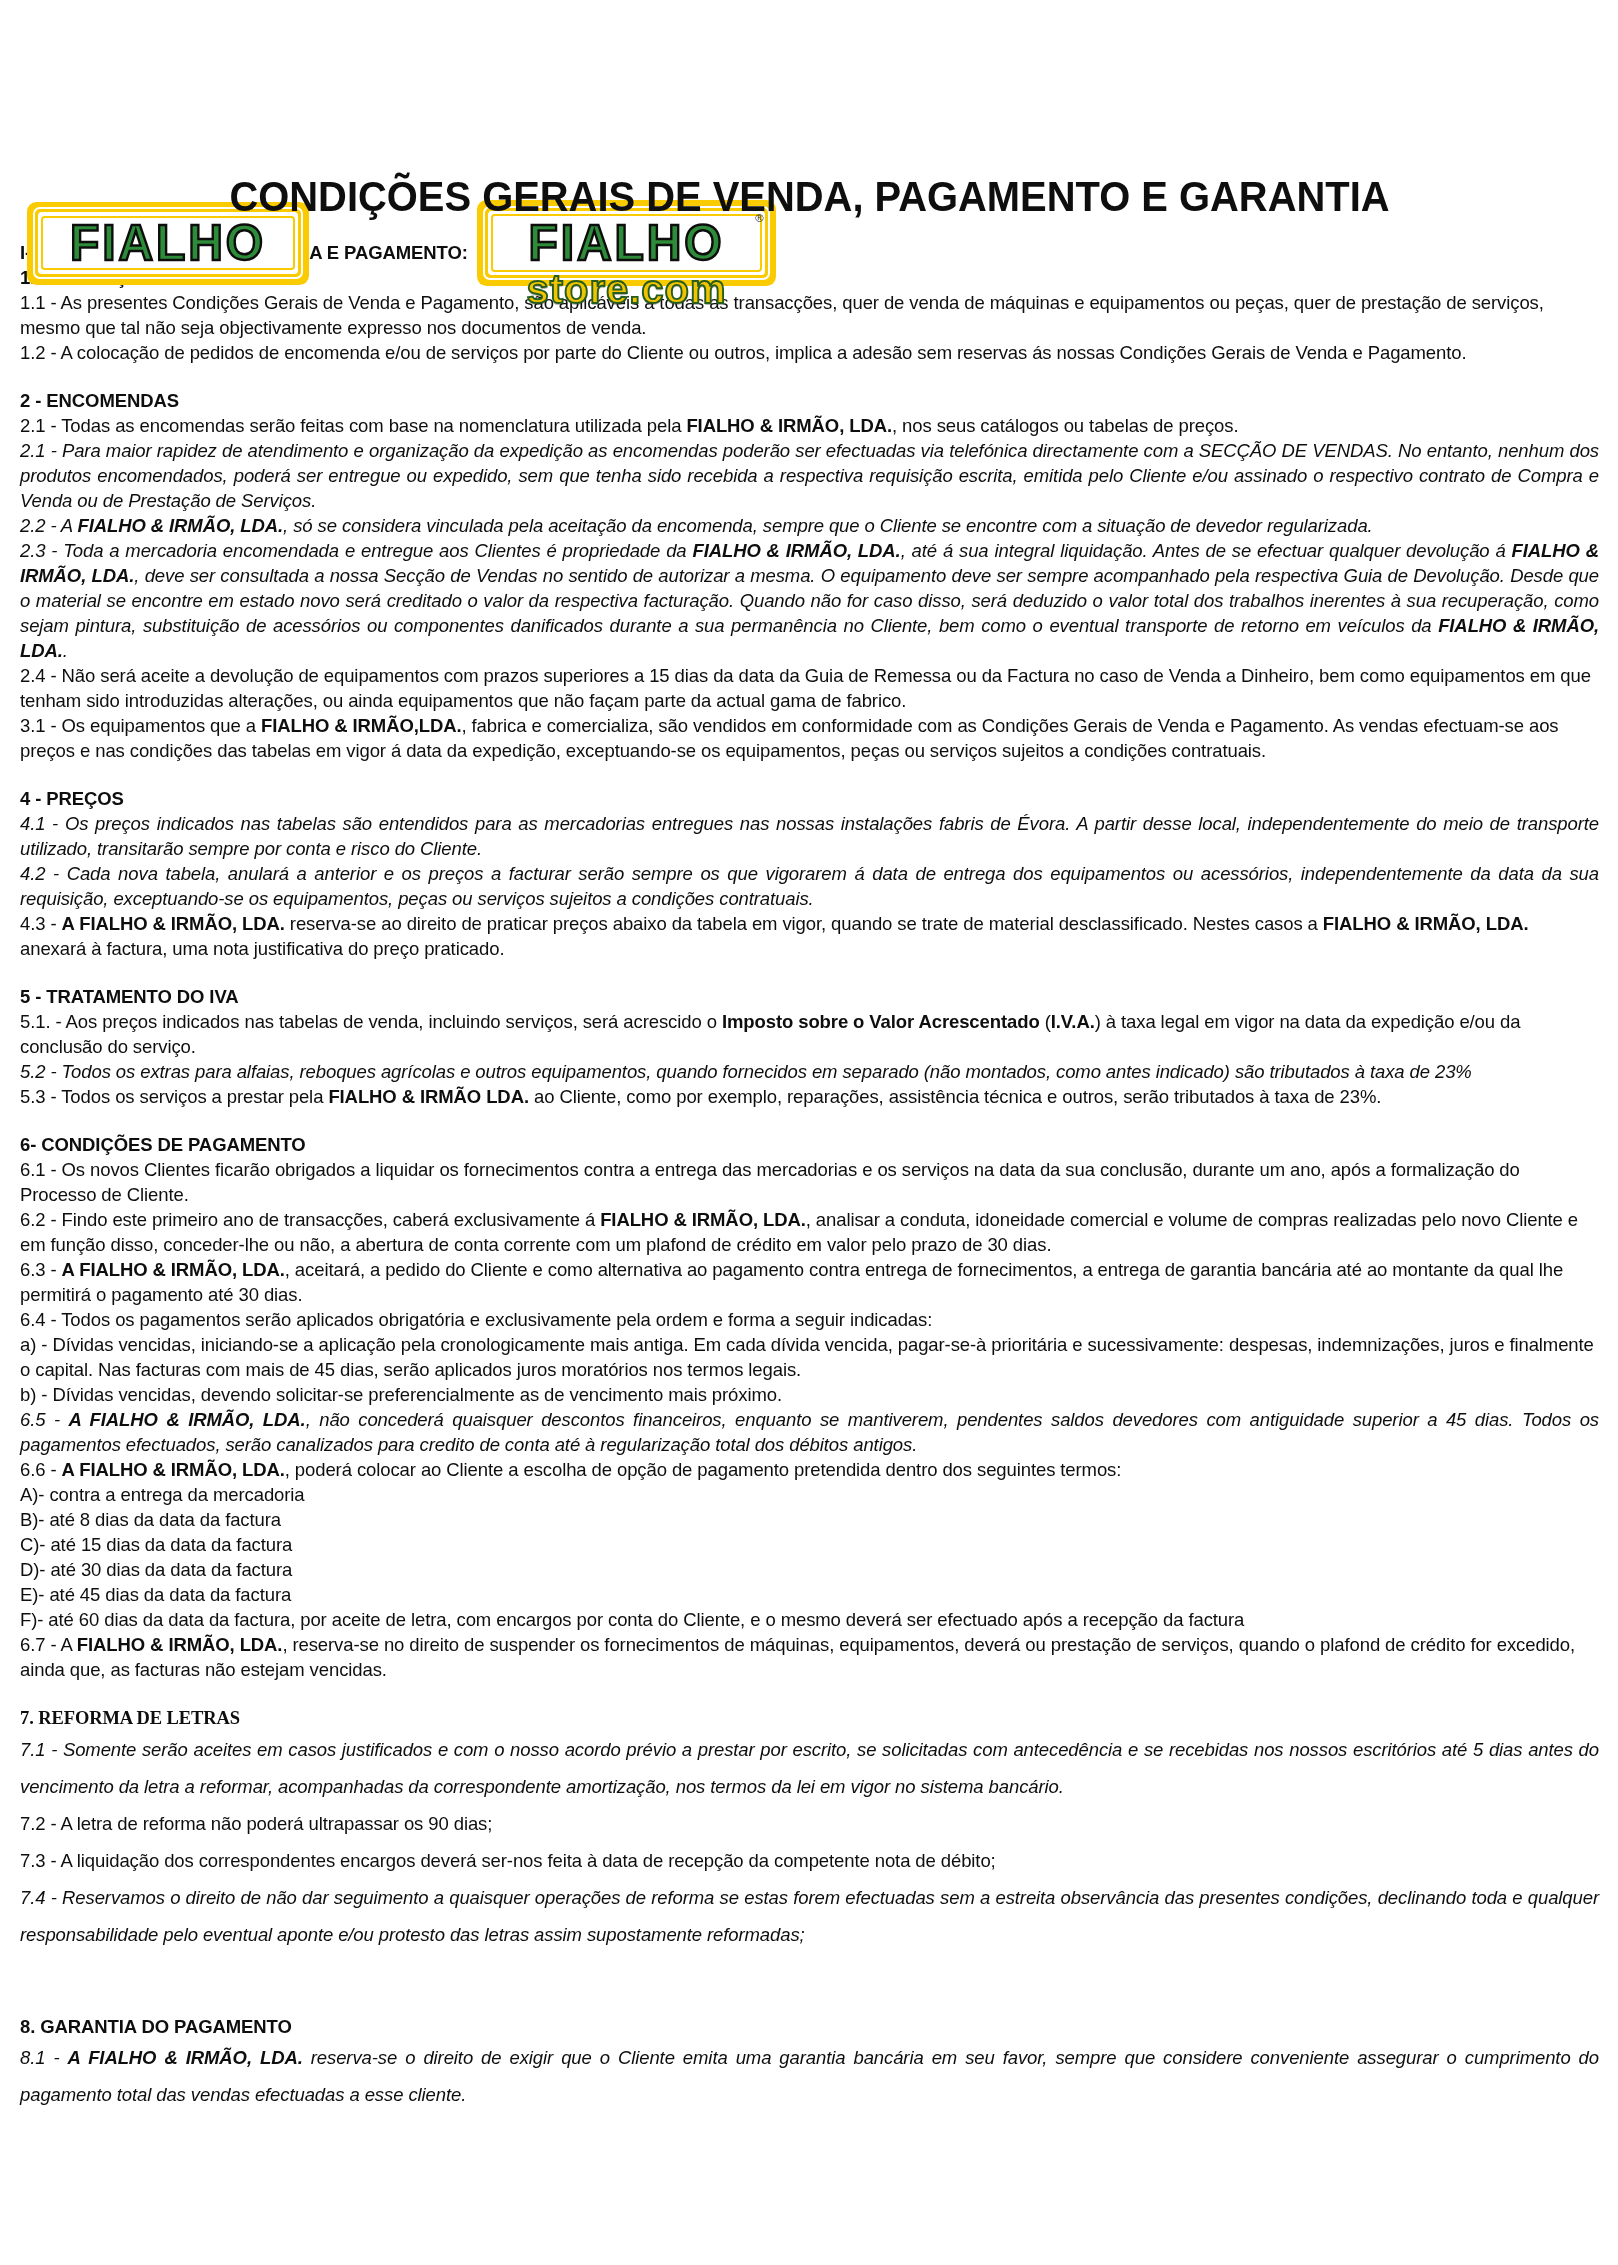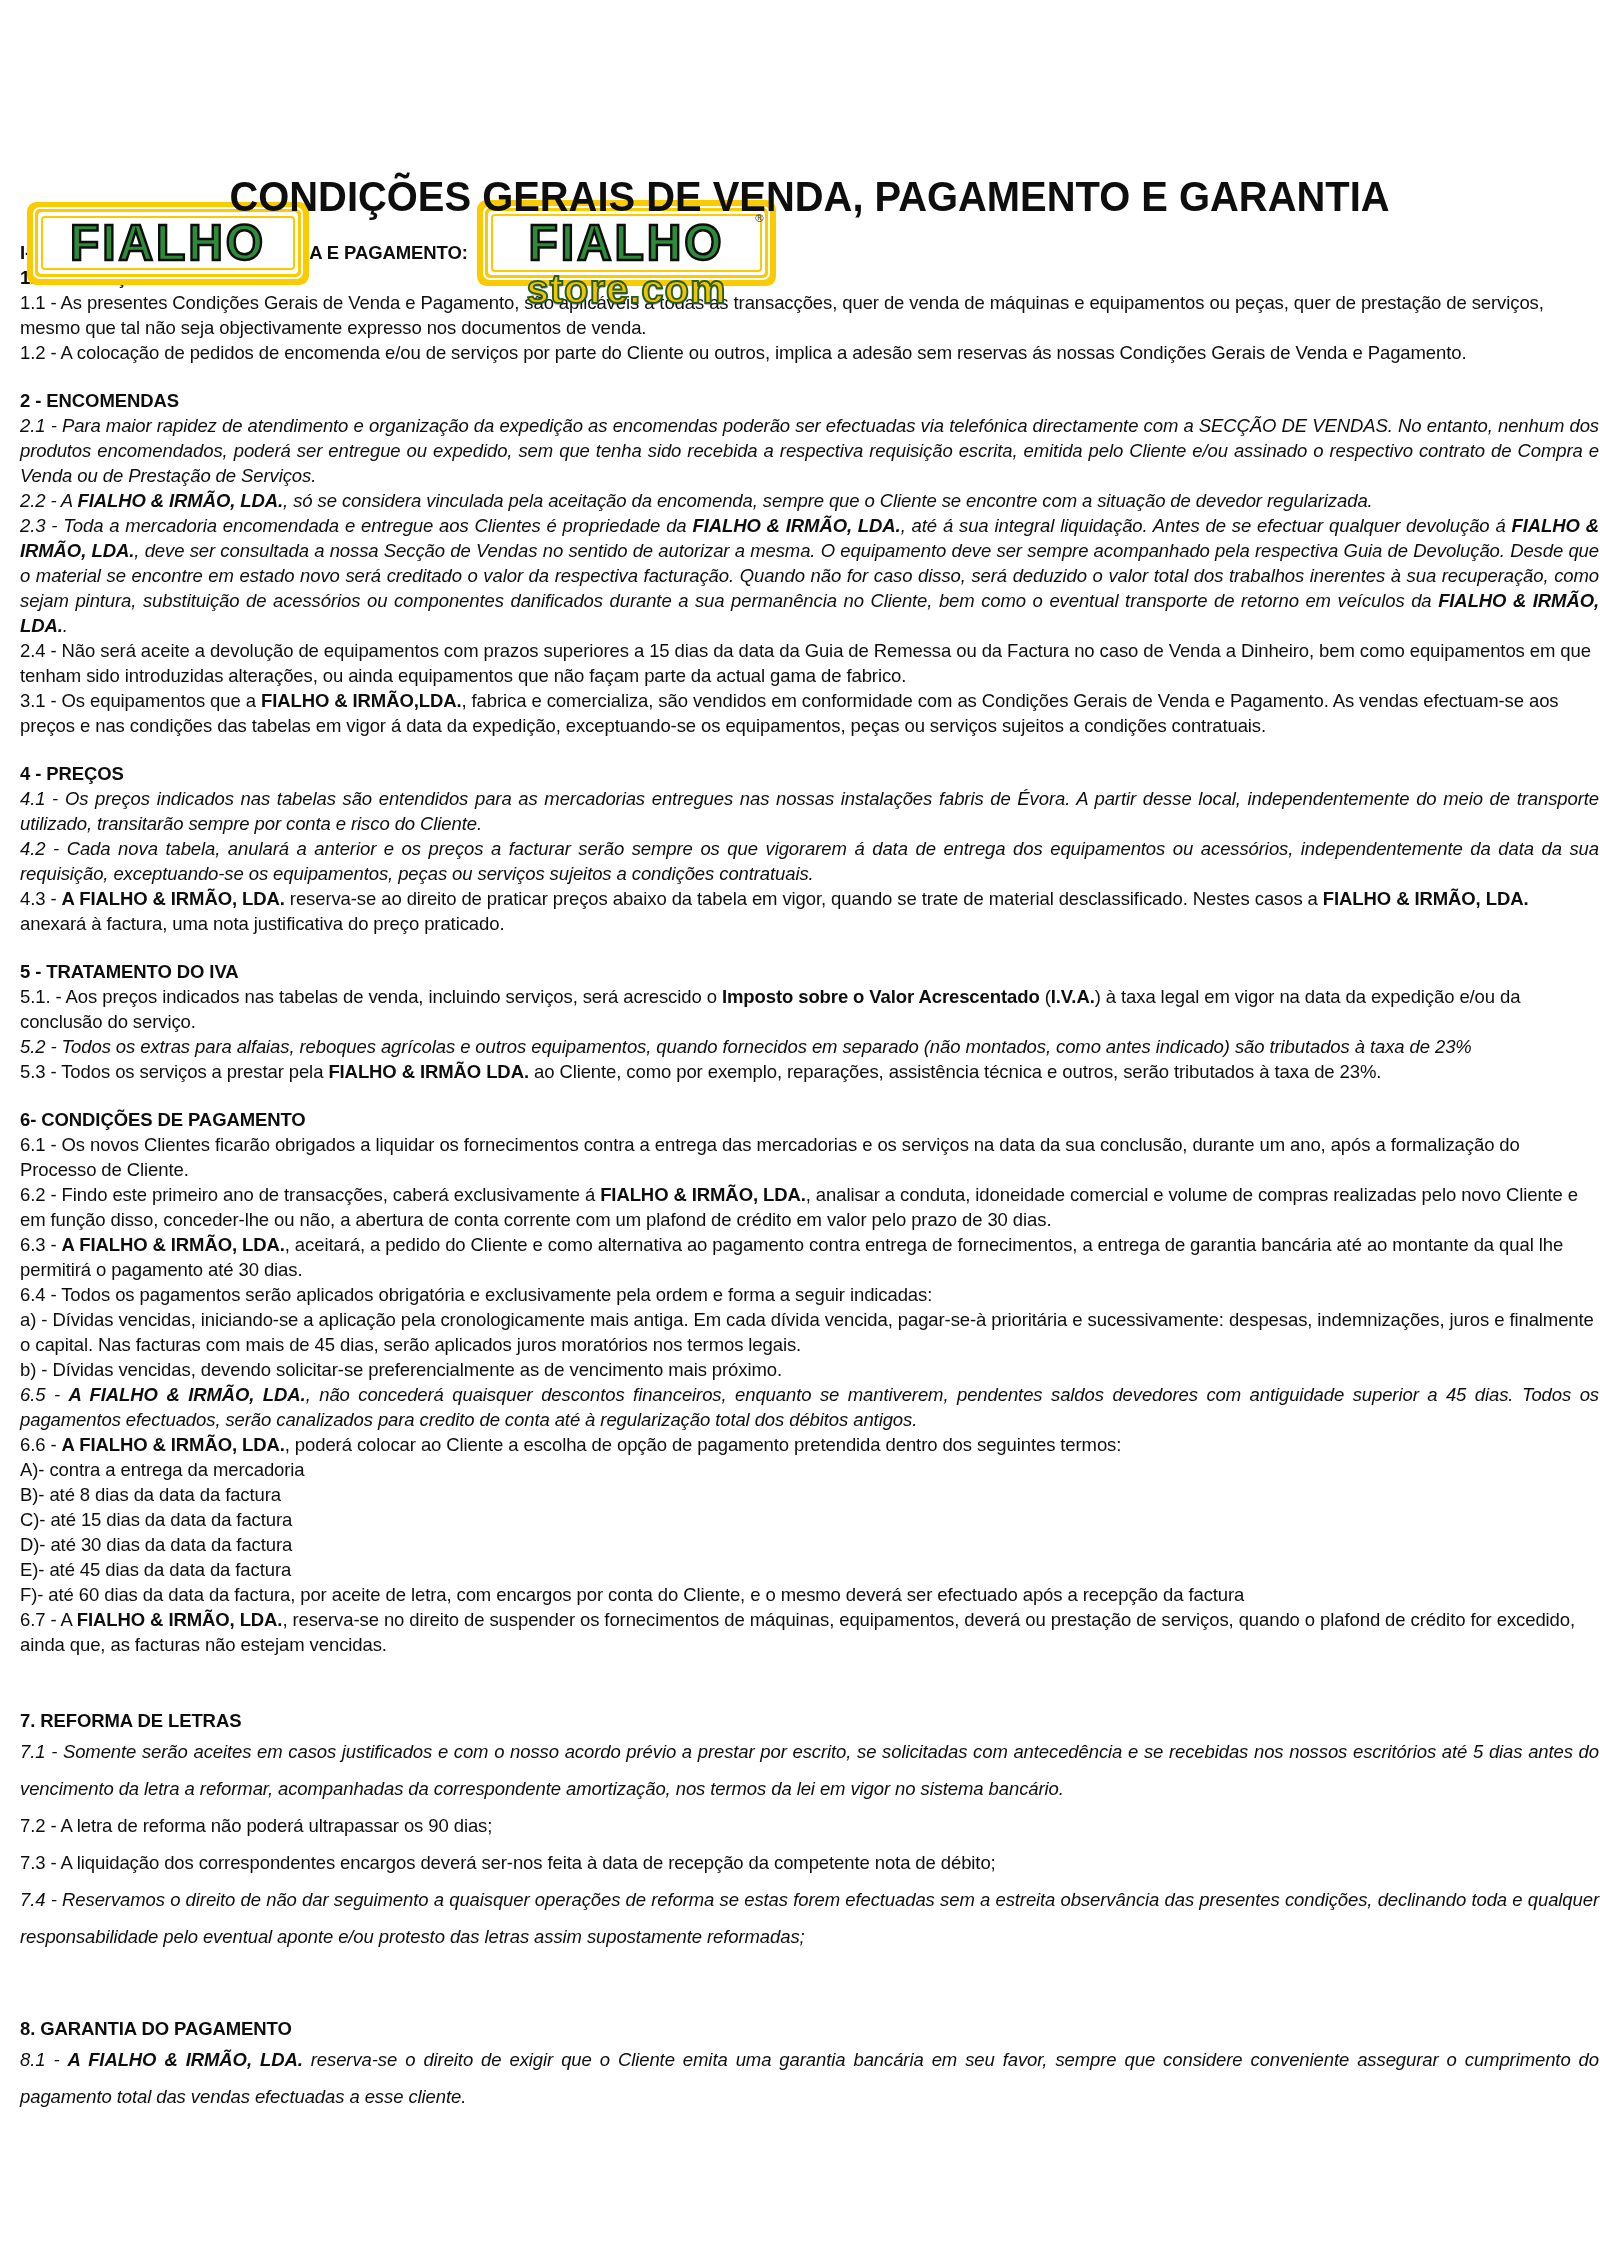--- a/index.html
+++ b/index.html
@@ -82,21 +82,21 @@
     transform: scaleX(0.95);
     transform-origin: center;
     white-space: nowrap;
   }
   .doc-body { padding: 19px 20px 0 20px; }
   .blk { font-size: 18.5px; line-height: 25px; letter-spacing: -0.1px; }
   .blk.h { font-weight: bold; }
   .blk .b { font-weight: bold; }
   .blk.j { text-align: justify; font-style: italic; }
   .blk.gap { margin-top: 23px; }
-  .blk.gap-lg { margin-top: 51px; }
+  .blk.gap-lg { margin-top: 24px; font-family: Liberation Serif, serif; }
   .blk.gap-xl { margin-top: 61px; }
   .blk.sp { line-height: 37px; }
 </style>
 </head>
 <body>
 
 <div class="page">
 
   <div class="logo-frame logo-main">
     <div class="logo-whiteline">
@@ -119,20 +119,21 @@
   </div>
 
   <div class="title">CONDIÇÕES GERAIS DE VENDA, PAGAMENTO E GARANTIA</div>
 
   <div class="doc-body">
       <div class="blk h"><span>I- CONDIÇÕES GERAIS DE VENDA E PAGAMENTO:</span></div>
       <div class="blk h"><span>1. DISPOSIÇÕES GERAIS</span></div>
       <div class="blk p"><span>1.1 - As presentes Condições Gerais de Venda e Pagamento, são aplicáveis a todas as transacções, quer de venda de máquinas e equipamentos ou peças, quer de prestação de serviços, mesmo que tal não seja objectivamente expresso nos documentos de venda.</span></div>
       <div class="blk p"><span>1.2 - A colocação de pedidos de encomenda e/ou de serviços por parte do  Cliente ou outros, implica a adesão sem reservas ás nossas Condições Gerais de Venda e Pagamento.</span></div>
       <div class="blk h gap"><span>2 - ENCOMENDAS</span></div>
+      <div class="blk p"><span>2.1 - Todas as encomendas serão feitas com base na nomenclatura utilizada pela </span><span class="b">FIALHO &amp; IRMÃO, LDA.</span><span>, nos seus catálogos ou tabelas de preços.</span></div>
       <div class="blk p j"><span>2.1 - Para maior rapidez de atendimento e organização da expedição as encomendas poderão ser efectuadas via telefónica directamente com a SECÇÃO DE VENDAS. No entanto, nenhum dos produtos encomendados, poderá ser entregue ou expedido, sem que tenha sido recebida a respectiva requisição escrita, emitida pelo Cliente e/ou assinado o respectivo contrato de Compra e Venda ou de Prestação de Serviços.</span></div>
       <div class="blk p j"><span>2.2 - A  </span><span class="b">FIALHO &amp; IRMÃO, LDA.</span><span>, só se considera vinculada pela aceitação da encomenda, sempre que o Cliente se encontre com a situação de devedor regularizada.</span></div>
       <div class="blk p j"><span>2.3 - Toda a mercadoria encomendada e entregue aos Clientes é propriedade da  </span><span class="b">FIALHO &amp; IRMÃO, LDA.</span><span>,  até á sua integral liquidação.  Antes de se efectuar qualquer devolução á </span><span class="b">FIALHO &amp; IRMÃO, LDA.</span><span>, deve ser consultada a nossa Secção de Vendas no sentido de autorizar  a mesma. O equipamento deve ser sempre acompanhado pela respectiva  Guia de Devolução. Desde que o material se encontre em estado novo será creditado o valor da respectiva facturação. Quando não for caso disso, será deduzido o valor total dos trabalhos inerentes à sua recuperação, como sejam pintura, substituição de acessórios ou componentes danificados durante a sua permanência no Cliente, bem como o eventual transporte de retorno em veículos da </span><span class="b">FIALHO &amp; IRMÃO, LDA.</span><span>.</span></div>
       <div class="blk p"><span>2.4 - Não será aceite a devolução de equipamentos com prazos superiores a 15  dias da data da Guia de Remessa ou da Factura no caso de Venda a Dinheiro, bem como equipamentos em que tenham sido introduzidas alterações, ou ainda equipamentos que não façam parte da actual gama de fabrico.</span></div>
       <div class="blk p"><span>3.1 - Os equipamentos que a </span><span class="b">FIALHO &amp; IRMÃO,LDA.</span><span>, fabrica e comercializa, são vendidos em conformidade com as Condições Gerais de Venda e Pagamento. As vendas efectuam-se aos preços e nas condições das tabelas em vigor á data da expedição, exceptuando-se os equipamentos, peças ou serviços sujeitos a condições contratuais.</span></div>
       <div class="blk h gap"><span>4 - PREÇOS</span></div>
       <div class="blk p j"><span>4.1 - Os preços indicados nas tabelas são entendidos para as mercadorias entregues nas nossas instalações fabris de Évora. A partir desse local, independentemente do meio de transporte utilizado, transitarão sempre por conta e risco do Cliente.</span></div>
       <div class="blk p j"><span>4.2 - Cada nova tabela, anulará a anterior e os preços a facturar serão sempre os que vigorarem á data de entrega dos equipamentos ou acessórios, independentemente da data da sua requisição, exceptuando-se os equipamentos, peças ou serviços sujeitos a condições contratuais.</span></div>
       <div class="blk p"><span>4.3 - </span><span class="b">A FIALHO &amp; IRMÃO, LDA.</span><span> reserva-se ao direito de praticar preços abaixo da tabela em vigor, quando se trate de material desclassificado. Nestes casos a </span><span class="b">FIALHO &amp; IRMÃO, LDA.</span><span> anexará à factura, uma nota justificativa do preço praticado.</span></div>
       <div class="blk h gap"><span>5 - TRATAMENTO DO IVA</span></div>

